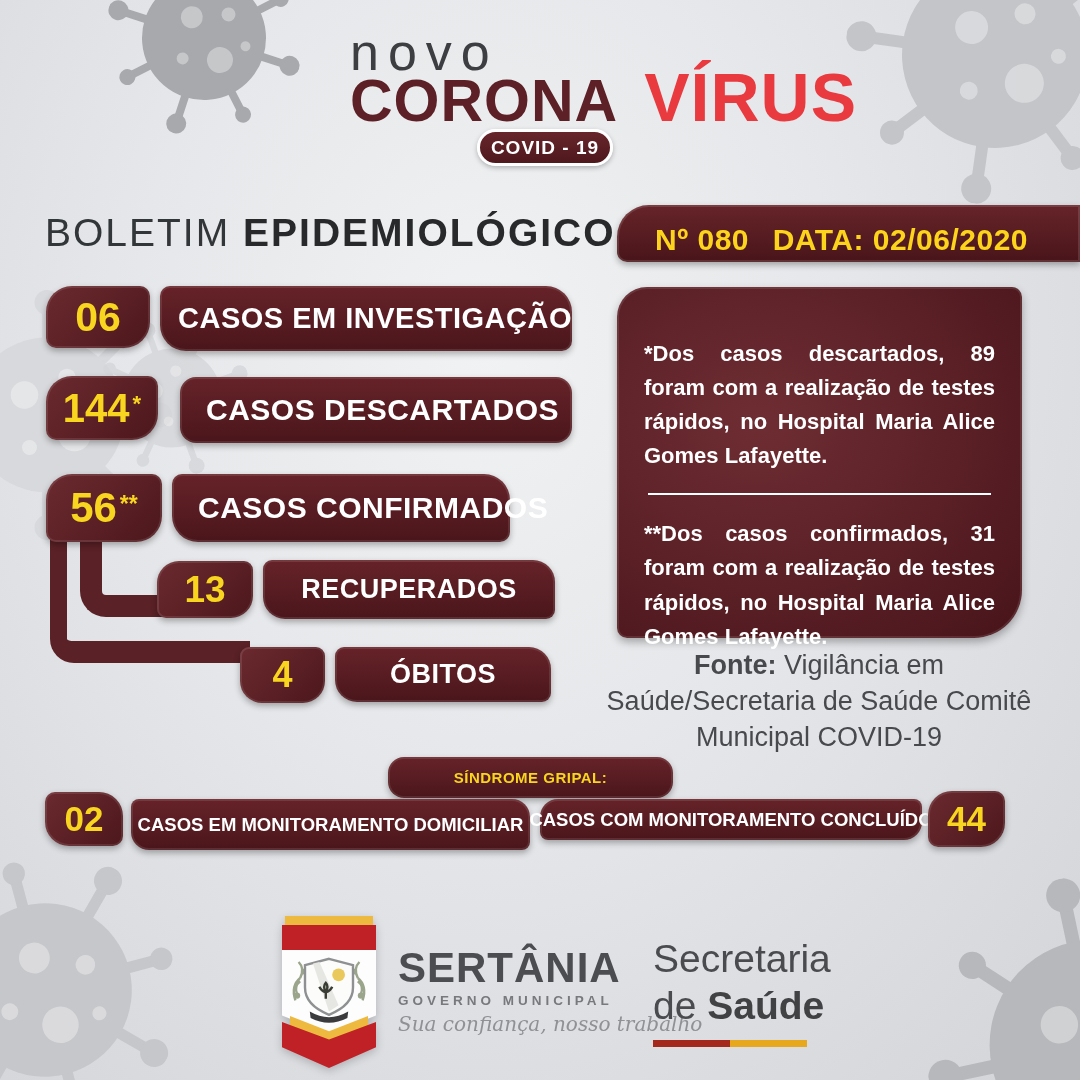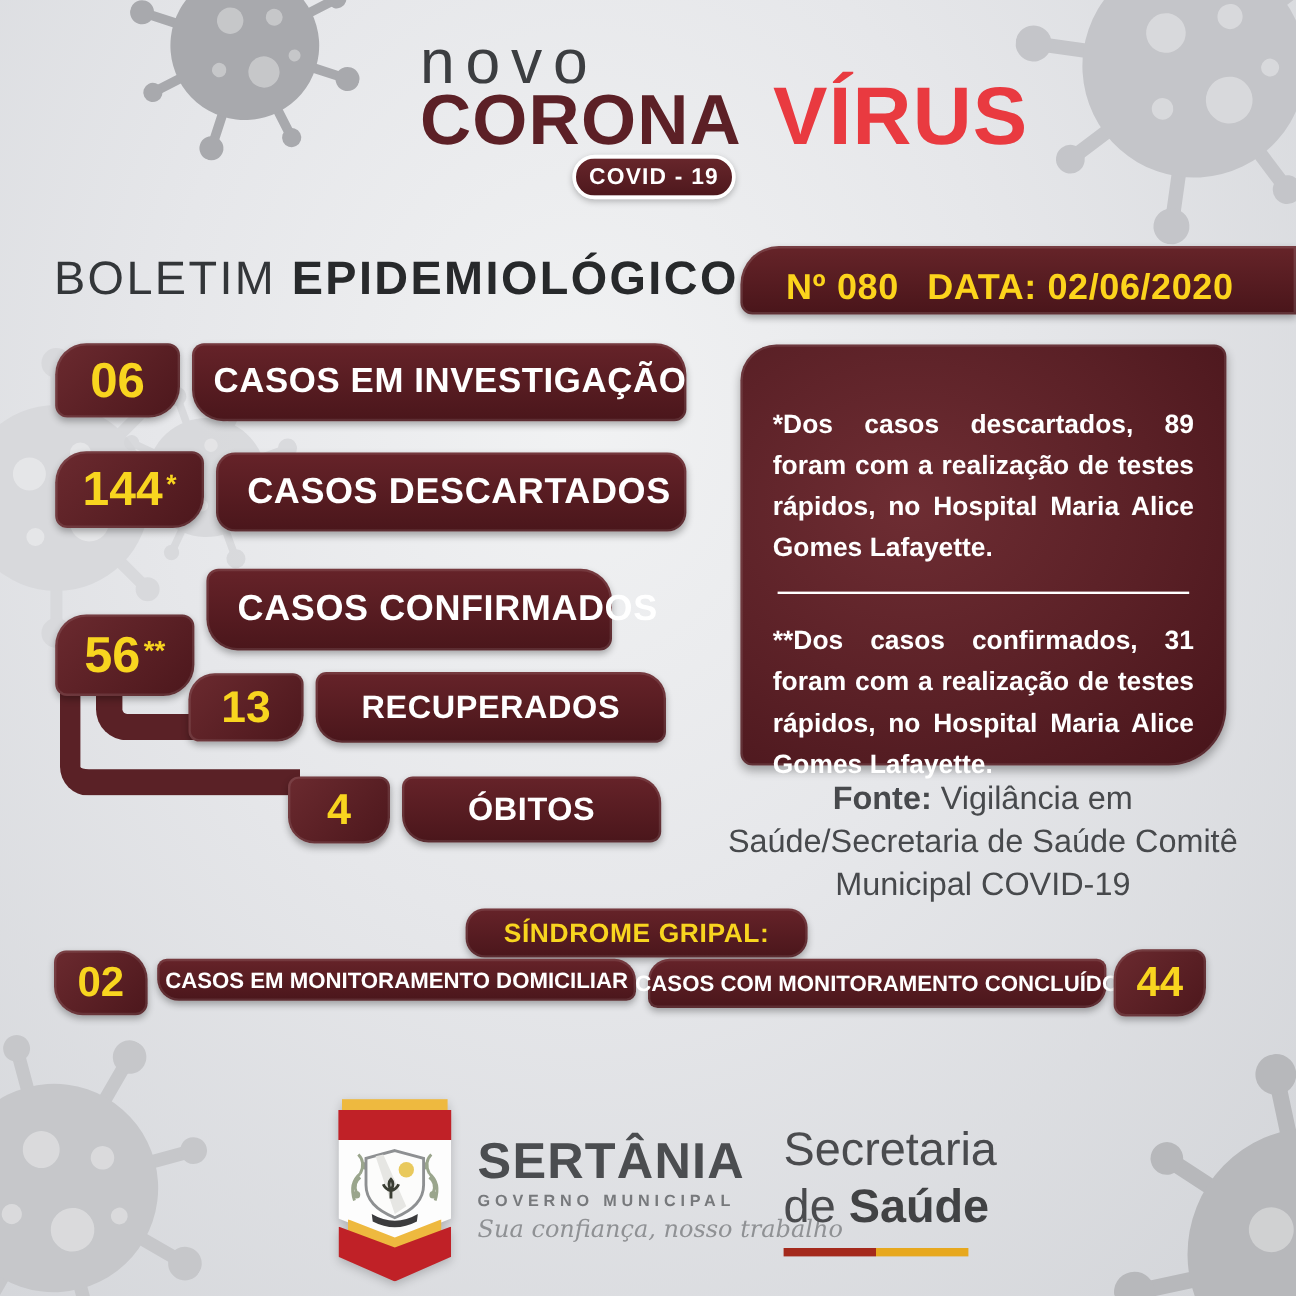--- a/index.html
+++ b/index.html
@@ -75,21 +75,21 @@
 
   .fonte { left:600px; top:648px; width:438px; text-align:center; font-size:27px; line-height:1.33; color:#47494c; }
   .fonte b { font-weight:700;margin-top:23px; }
 
   
   .sindrome-bar {
     left:388px; top:757px; width:285px; height:41px;
     background:linear-gradient(180deg,#662329,#4a161b);
     border-radius:16px;
     display:flex; align-items:center; justify-content:center;
-    color:#f8d51f; font-weight:700; font-size:22px; letter-spacing:.5px;
+    color:#f8d51f; font-weight:700; font-size:15px; letter-spacing:.5px;
     box-shadow:0 3px 6px rgba(0,0,0,.3), inset 0 0 0 2px rgba(255,255,255,.10);
   }
   .minibar {
     background:linear-gradient(180deg,#662329,#4a161b);
     display:flex; align-items:center; justify-content:center;
     color:#fff; font-weight:700; font-size:18.5px; letter-spacing:0;
     box-shadow:0 3px 6px rgba(0,0,0,.3), inset 0 0 0 2px rgba(255,255,255,.10);
     white-space:nowrap;
   }
 
@@ -198,29 +198,29 @@
     <span class="date">DATA: 02/06/2020</span>
   </div>
 
   <div class="z numbox" style="left:46px; top:286px; width:104px; height:62px; font-size:41px;">
     <span>06</span>
   </div>
   <div class="z statbar" style="left:160px; top:286px; width:412px; height:65px; font-size:29px; padding-left:24px;justify-content:flex-end;">
     <span>CASOS EM INVESTIGAÇÃO</span>
   </div>
 
-  <div class="z numbox" style="left:46px; top:376px; width:124px; height:64px; font-size:40px;">
+  <div class="z numbox" style="left:46px; top:376px; width:112px; height:64px; font-size:40px;">
     <span>144</span>
       <sup>*</sup>
   </div>
   <div class="z statbar" style="left:180px; top:377px; width:392px; height:66px; font-size:30px; padding-left:26px;border-radius:16px;">
     <span>CASOS DESCARTADOS</span>
   </div>
 
-  <div class="z numbox" style="left:46px; top:474px; width:116px; height:68px; font-size:42px;margin-top:38px;">
+  <div class="z numbox" style="left:46px; top:474px; width:116px; height:68px; font-size:42px;">
     <span>56</span>
       <sup>**</sup>
   </div>
   <div class="z statbar" style="left:172px; top:474px; width:338px; height:68px; font-size:30px; padding-left:26px;">
     <span>CASOS CONFIRMADOS</span>
   </div>
 
   <div class="connector" style="left:80px; top:538px; width:86px; height:79px; border-left-width:22px; border-bottom-width:22px; border-bottom-left-radius:26px;"></div>
   <div class="connector" style="left:50px; top:538px; width:200px; height:125px; border-left-width:17px; border-bottom-width:22px; border-bottom-left-radius:24px;"></div>
 
@@ -246,21 +246,21 @@
 
   <div class="z fonte">
     <b>Fonte:</b><span> Vigilância em Saúde/Secretaria de Saúde Comitê Municipal COVID-19</span>
   </div>
 
   <div class="z sindrome-bar">SÍNDROME GRIPAL:</div>
 
   <div class="z numbox" style="left:45px; top:792px; width:78px; height:54px; font-size:35px; border-radius:10px 24px 10px 24px;">
     <span>02</span>
   </div>
-  <div class="z minibar" style="left:131px; top:799px; width:399px; height:35px; border-radius:8px 18px 8px 18px;">
+  <div class="z minibar" style="left:131px; top:799px; width:399px; height:51px; border-radius:8px 18px 8px 18px;">
     <span>CASOS EM MONITORAMENTO DOMICILIAR</span>
   </div>
   <div class="z minibar" style="left:540px; top:799px; width:382px; height:41px; border-radius:18px 8px 18px 8px;">
     <span>CASOS COM MONITORAMENTO CONCLUÍDO</span>
   </div>
   <div class="z numbox" style="left:928px; top:791px; width:77px; height:56px; font-size:35px; border-radius:24px 10px 24px 10px;">
     <span>44</span>
   </div>
 
   <div class="z pennant">

